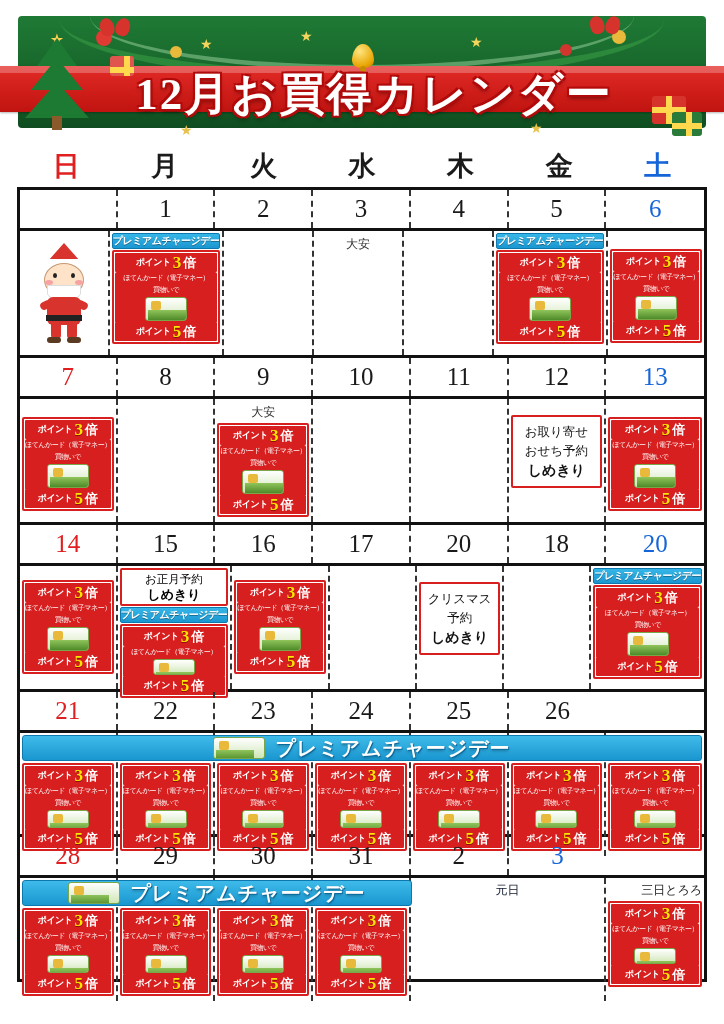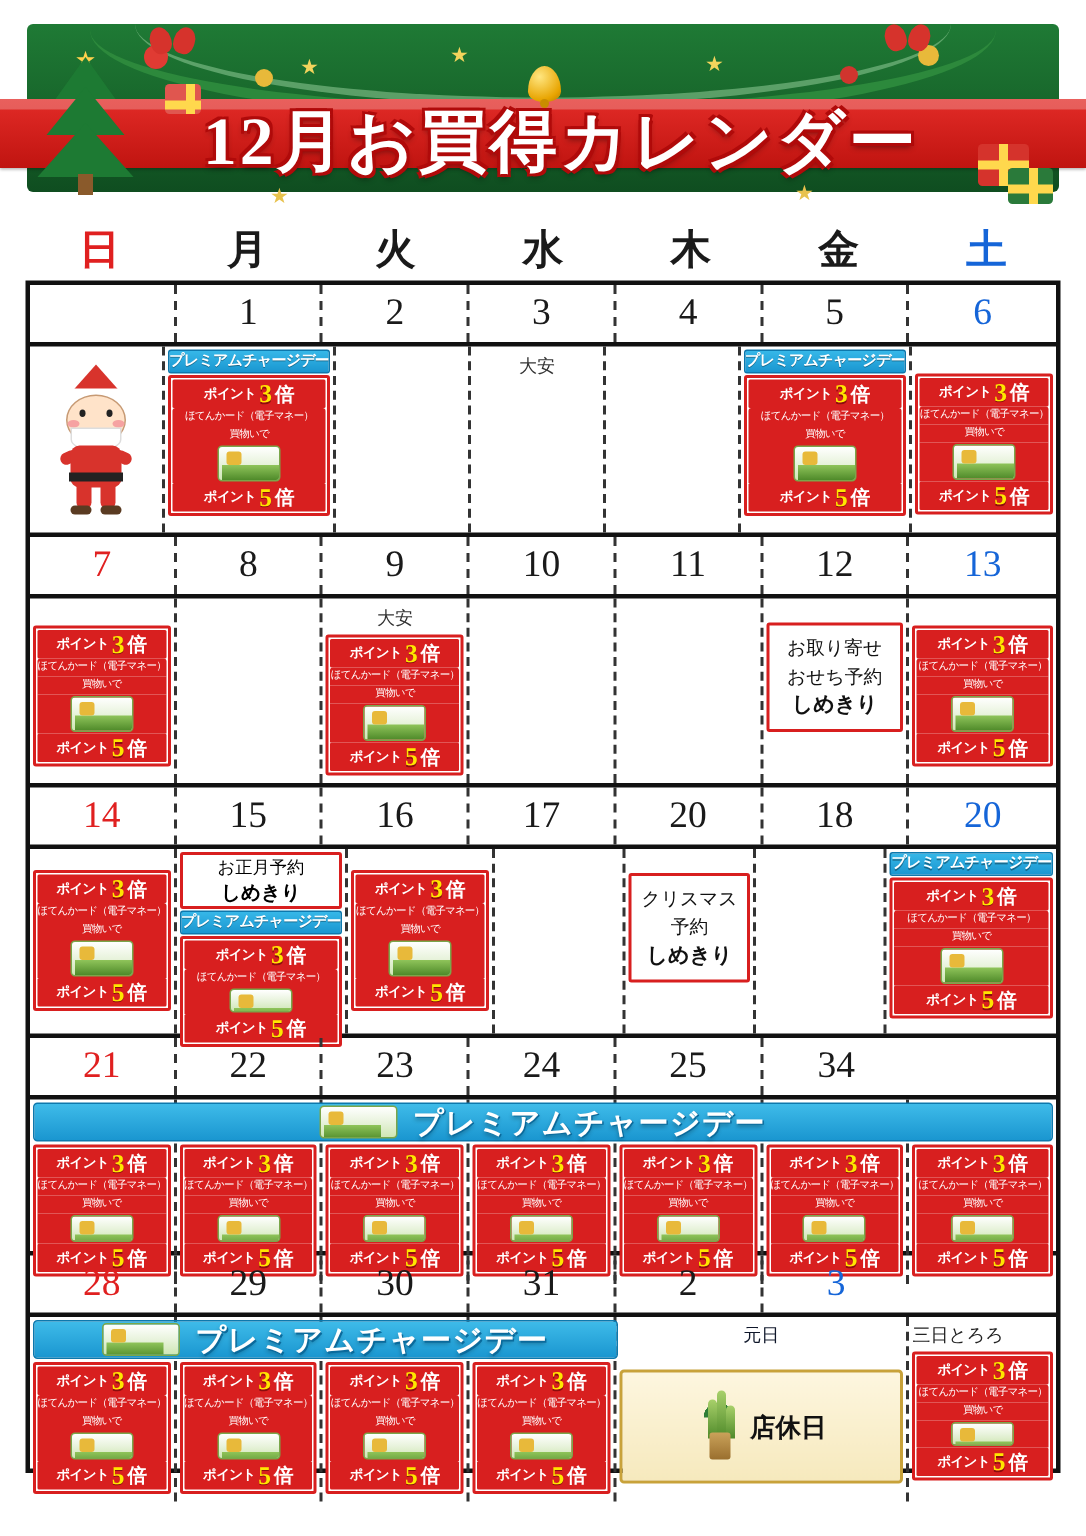--- a/index.html
+++ b/index.html
@@ -324,21 +324,21 @@
   .santa .boot.r{left:calc(50% + 3px);}
   .santa .arm{position:absolute;top:68px;width:12px;height:8px;background:#d8332c;border-radius:4px;}
   .santa .arm.l{left:calc(50% - 24px);transform:rotate(-25deg);}
   .santa .arm.r{left:calc(50% + 12px);transform:rotate(25deg);}
 
   .ganjitsu-label {
     text-align:center; font-size:12px; font-family:"Liberation Serif", serif;
     color:#0f172a; margin-top:2px;
   }
   .small-note {
-    text-align:left; font-size:12px; font-family:"Liberation Serif", serif;
+    text-align:right; font-size:12px; font-family:"Liberation Serif", serif;
     color:#222; margin-top:2px;
   }
   .empty { height:100%; }
 </style>
 </head>
 <body>
 
 <div class="banner">
   <div class="banner-bg"></div>
   <div class="swag"></div>
@@ -734,21 +734,21 @@
     <div class="cell">
         <div class="daynum">23</div>
       </div>
     <div class="cell">
         <div class="daynum">24</div>
       </div>
     <div class="cell">
         <div class="daynum">25</div>
       </div>
     <div class="cell">
-        <div class="daynum">34</div>
+        <div class="daynum">26</div>
       </div>
   </div>
   <div class="week content-row haspad fullbar-week" style="height:104px">
     <div class="fullbar">
       <span class="card-img"></span>
       <span class="txt">プレミアムチャージデー</span>
     </div>
     <div class="cell">
       <div class="point-box">
         <div class="pt-line">
@@ -980,30 +980,20 @@
           </div>
         <div class="pt-line">
             <span class="lbl">ポイント</span>
             <span class="num">5</span>
             <span class="bai">倍</span>
           </div>
       </div>
     </div>
     <div class="cell" style="grid-column:span 2">
       <div class="ganjitsu-label">元日</div>
-      <div class="closed-box">
-        <div class="kadomatsu">
-          <span class="leaf"></span>
-          <span class="st s1"></span>
-            <span class="st s2"></span>
-            <span class="st s3"></span>
-          <span class="b1k"></span>
-        </div>
-        <div class="label">店休日</div>
-      </div>
     </div>
     <div class="cell">
       <div class="small-note">三日とろろ</div>
       <div class="point-box" style="margin-top:2px">
         <div class="pt-line">
             <span class="lbl">ポイント</span>
             <span class="num">3</span>
             <span class="bai">倍</span>
           </div>
         <div class="card-strip top">ほてんかード（電子マネー）</div>

